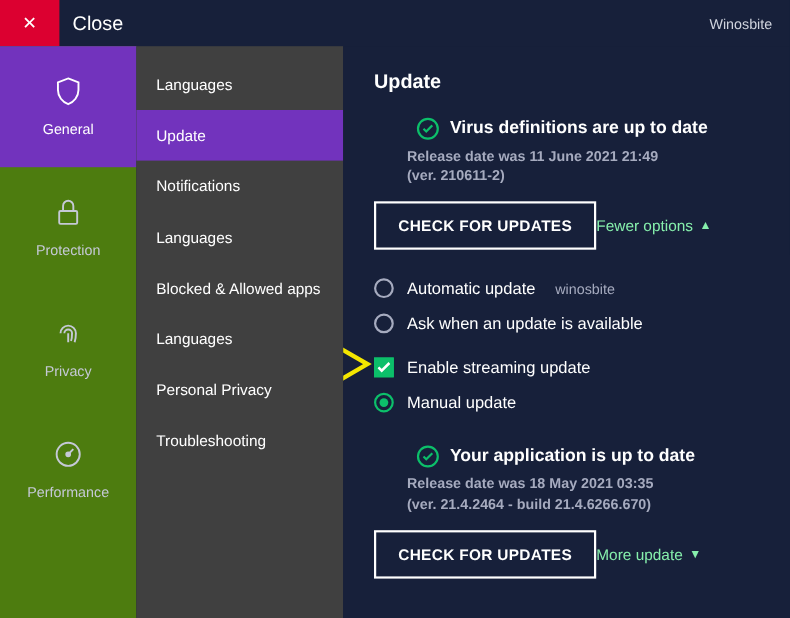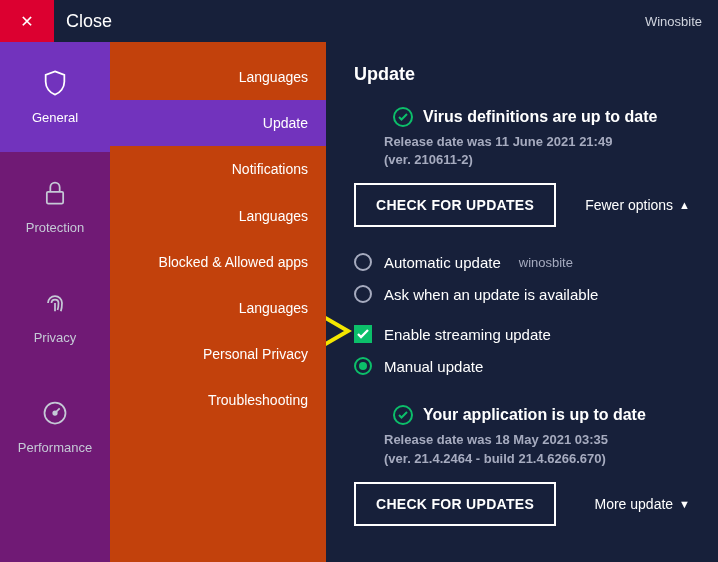--- a/index.html
+++ b/index.html
@@ -25,40 +25,39 @@
   margin-left: 12px; font-size: 18px;
 }
 .watermark-top {
   margin-left: auto; margin-right: 16px;
   font-size: 13px; color: #d0d4de;
 }
 .main {
   display: flex; height: 520px;
 }
 .rail {
-  width: 110px; background: #701a75;
+  width: 124px; background: #4d7c0f;
   display: flex; flex-direction: column;
 }
 .rail-item {
   height: 110px;
   display: flex; flex-direction: column;
   align-items: center; justify-content: center;
   color: #c5c9d6; font-size: 13px;
   gap: 10px;
   cursor: pointer;
 }
 .rail-item.active { background: #7233bd; color: #fff; }
 .rail-icon svg { width: 28px; height: 28px; stroke: #c5c9d6; fill: none; stroke-width: 1.5; }
 .rail-item.active .rail-icon svg { stroke: #fff; }
 .subnav {
-  width: 216px;
-  background: #c2410c;
+  width: 188px;
+  background: #404040;
   display: flex; flex-direction: column;
   padding-top: 12px;
-  text-align: right;
 }
 .subnav-item {
   padding: 14px 18px;
   font-size: 14px; color: #fff;
   cursor: pointer;
   line-height: 1.3;
 }
 .subnav-item.active { background: #7233bd; }
 .content {
   flex: 1; background: #17203a;
@@ -73,32 +72,32 @@
 .status-head {
   display: flex; align-items: center; gap: 10px;
   font-size: 16px; font-weight: 700; padding-left: 39px;
 }
 .status-sub {
   margin-left: 30px; font-size: 13px; color: #a6abbf;
   margin-top: 6px; line-height: 1.4; font-weight: bold;
 }
 .action-row {
   display: flex; align-items: center; 
-  margin-top: 14px; margin-bottom: 26px; justify-content: space-between;
+  margin-top: 14px; margin-bottom: 26px;
 }
 .btn {
   border: 2px solid #fff;
   padding: 12px 20px;
   font-size: 14px; font-weight: 800;
   letter-spacing: 0.3px;
   background: transparent; color: #fff;
   cursor: pointer;
 }
 .toggle-link {
-  color: #ffffff; font-size: 14px;
+  color: #86efac; font-size: 14px;
   display: flex; align-items: center; gap: 6px;
   cursor: pointer;
 }
 .options-wrap { position: relative; }
 .option {
   display: flex; align-items: center; gap: 12px;
   margin-bottom: 14px; font-size: 15px;
 }
 .radio {
   width: 18px; height: 18px; border: 2px solid #a6abbf;

